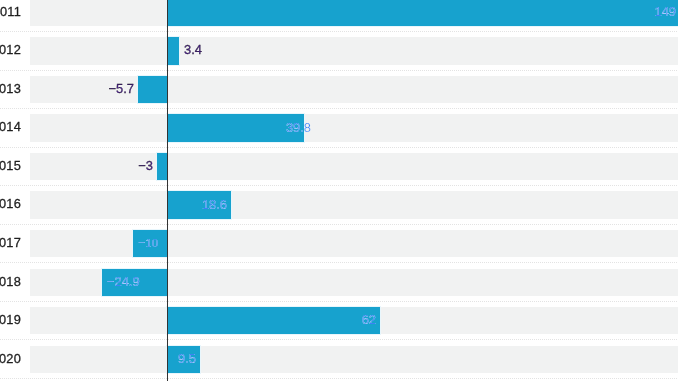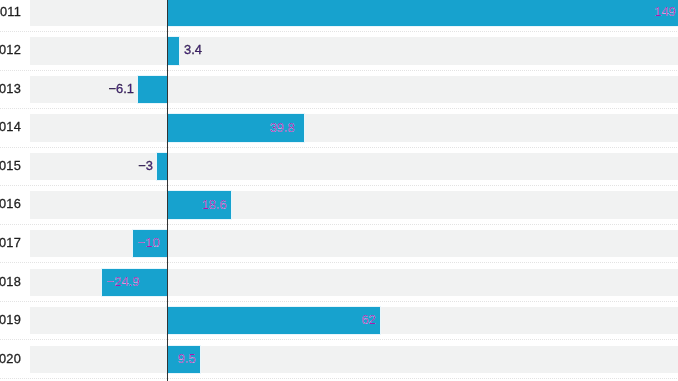--- a/index.html
+++ b/index.html
@@ -16,21 +16,21 @@
 
   .track{position:absolute;background:#f1f2f2;}
 
   .ylabel{position:absolute;color:#1f1f1f;font-size:12.8px;white-space:nowrap;will-change:transform;
           text-align:right;line-height:1;letter-spacing:0.2px;
           -webkit-text-stroke:0.3px #1f1f1f;}
 
   .bar{position:absolute;background:#17a2ce;box-shadow:0 0 0 1px #e8f6fc;}
 
   .vlabel{position:absolute;font-size:12.9px;white-space:nowrap;line-height:1;will-change:transform;}
-  .vlabel.inside{color:#a21caf;-webkit-text-stroke:0.18px #ffffff;}
+  .vlabel.inside{color:#3b82f6;-webkit-text-stroke:0.18px #ffffff;}
   .vlabel.outside{color:#4c1d95;-webkit-text-stroke:0.3px #1f1f1f;}
 
   #zeroline{position:absolute;top:0;height:381px;width:1px;background:#333333;}
 </style>
 </head>
 <body>
 
 <div id="chart">
 
   <div class="row">
@@ -45,29 +45,29 @@
     <div class="track" style="left: 30px; top: 37.25px; width: 648px; height: 27.3px; background: rgb(241, 242, 242);"></div>
     <div class="bar" style="top: 37.25px; height: 27.3px; left: 167px; width: 11.696px; background: rgb(23, 162, 206);"></div>
     <div class="vlabel outside" style="top: 50.45px; left: 183.896px; transform: translateY(-50%);">3.4</div>
     <div class="ylabel" style="top: 50.225px; left: 20.5px; transform: translate(-100%, -50%);">2012</div>
     <div class="rowsep" style="top: 69.5px;"></div>
   </div>
 
   <div class="row">
     <div class="track" style="left: 30px; top: 75.8px; width: 648px; height: 27.3px; background: rgb(241, 242, 242);"></div>
     <div class="bar" style="top: 75.8px; height: 27.3px; left: 137.76px; width: 29.24px; background: rgb(23, 162, 206);"></div>
-    <div class="vlabel outside" style="top: 89px; left: 133.86px; transform: translate(-100%, -50%);">−6.1</div>
+    <div class="vlabel outside" style="top: 89px; left: 133.86px; transform: translate(-100%, -50%);">−5.7</div>
     <div class="ylabel" style="top: 88.775px; left: 20.5px; transform: translate(-100%, -50%);">2013</div>
     <div class="rowsep" style="top: 108.05px;"></div>
   </div>
 
   <div class="row">
     <div class="track" style="left: 30px; top: 114.35px; width: 648px; height: 27.3px; background: rgb(241, 242, 242);"></div>
     <div class="bar" style="top: 114.35px; height: 27.3px; left: 167px; width: 136.912px; background: rgb(23, 162, 206);"></div>
-    <div class="vlabel inside" style="top: 127.55px; left: 295px; transform: translate(-100%, -50%);">39.8</div>
+    <div class="vlabel inside" style="top: 127.55px; left: 311px; transform: translate(-100%, -50%);">39.8</div>
     <div class="ylabel" style="top: 127.325px; left: 20.5px; transform: translate(-100%, -50%);">2014</div>
     <div class="rowsep" style="top: 146.6px;"></div>
   </div>
 
   <div class="row">
     <div class="track" style="left: 30px; top: 152.9px; width: 648px; height: 27.3px; background: rgb(241, 242, 242);"></div>
     <div class="bar" style="top: 152.9px; height: 27.3px; left: 156.68px; width: 10.32px; background: rgb(23, 162, 206);"></div>
     <div class="vlabel outside" style="top: 166.1px; left: 152.78px; transform: translate(-100%, -50%);">−3</div>
     <div class="ylabel" style="top: 165.875px; left: 20.5px; transform: translate(-100%, -50%);">2015</div>
     <div class="rowsep" style="top: 185.15px;"></div>
@@ -77,21 +77,21 @@
     <div class="track" style="left: 30px; top: 191.45px; width: 648px; height: 27.3px; background: rgb(241, 242, 242);"></div>
     <div class="bar" style="top: 191.45px; height: 27.3px; left: 167px; width: 63.984px; background: rgb(23, 162, 206);"></div>
     <div class="vlabel inside" style="top: 204.65px; left: 227.084px; transform: translate(-100%, -50%);">18.6</div>
     <div class="ylabel" style="top: 204.425px; left: 20.5px; transform: translate(-100%, -50%);">2016</div>
     <div class="rowsep" style="top: 223.7px;"></div>
   </div>
 
   <div class="row">
     <div class="track" style="left: 30px; top: 230px; width: 648px; height: 27.3px; background: rgb(241, 242, 242);"></div>
     <div class="bar" style="top: 230px; height: 27.3px; left: 132.6px; width: 34.4px; background: rgb(23, 162, 206);"></div>
-    <div class="vlabel inside" style="top: 243.2px; left: 137.8px; transform: translateY(-50%);">−10</div>
+    <div class="vlabel inside" style="top: 243.2px; left: 137.8px; transform: translateY(-50%); font-family: Liberation Serif, serif;">−10</div>
     <div class="ylabel" style="top: 242.975px; left: 20.5px; transform: translate(-100%, -50%);">2017</div>
     <div class="rowsep" style="top: 262.25px;"></div>
   </div>
 
   <div class="row">
     <div class="track" style="left: 30px; top: 268.55px; width: 648px; height: 27.3px; background: rgb(241, 242, 242);"></div>
     <div class="bar" style="top: 268.55px; height: 27.3px; left: 101.984px; width: 65.016px; background: rgb(23, 162, 206);"></div>
     <div class="vlabel inside" style="top: 281.75px; left: 107.184px; transform: translateY(-50%);">−24.9</div>
     <div class="ylabel" style="top: 281.525px; left: 20.5px; transform: translate(-100%, -50%);">2018</div>
     <div class="rowsep" style="top: 300.8px;"></div>

